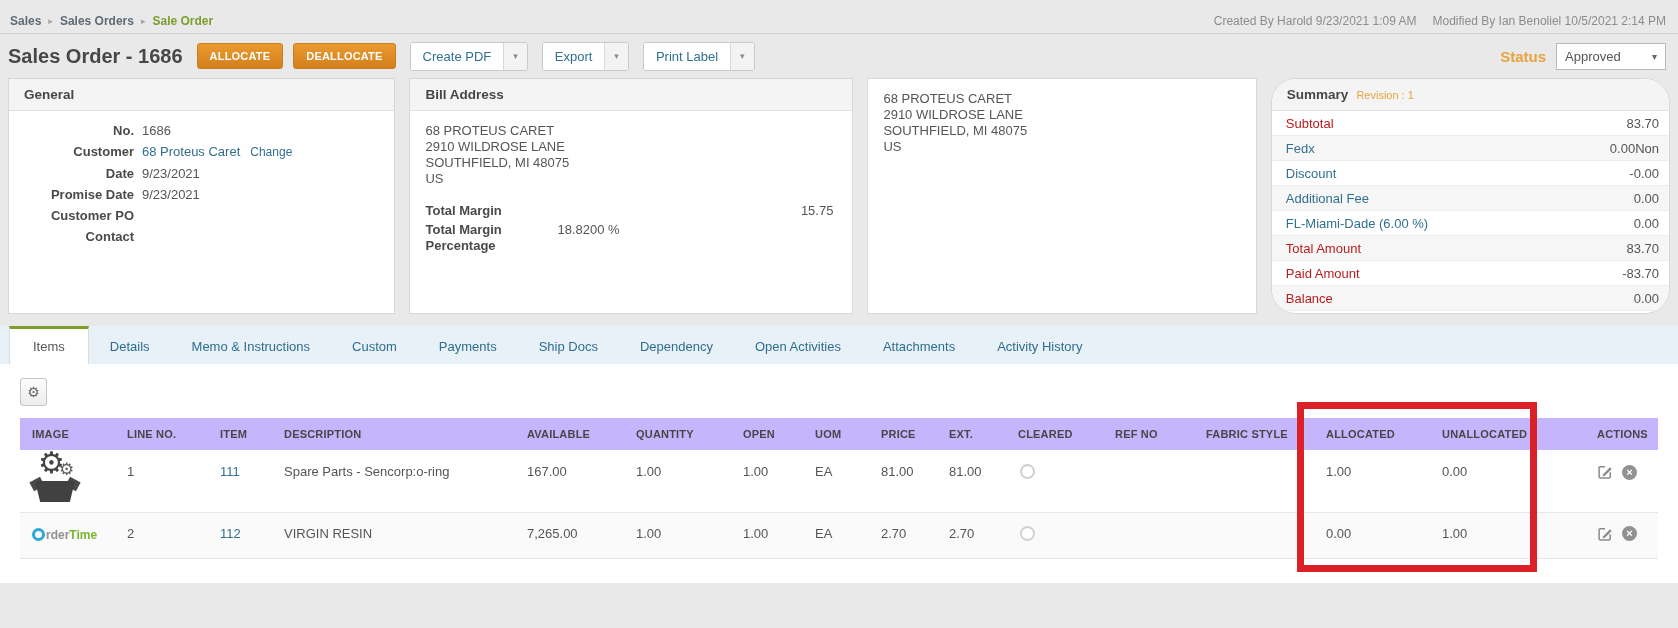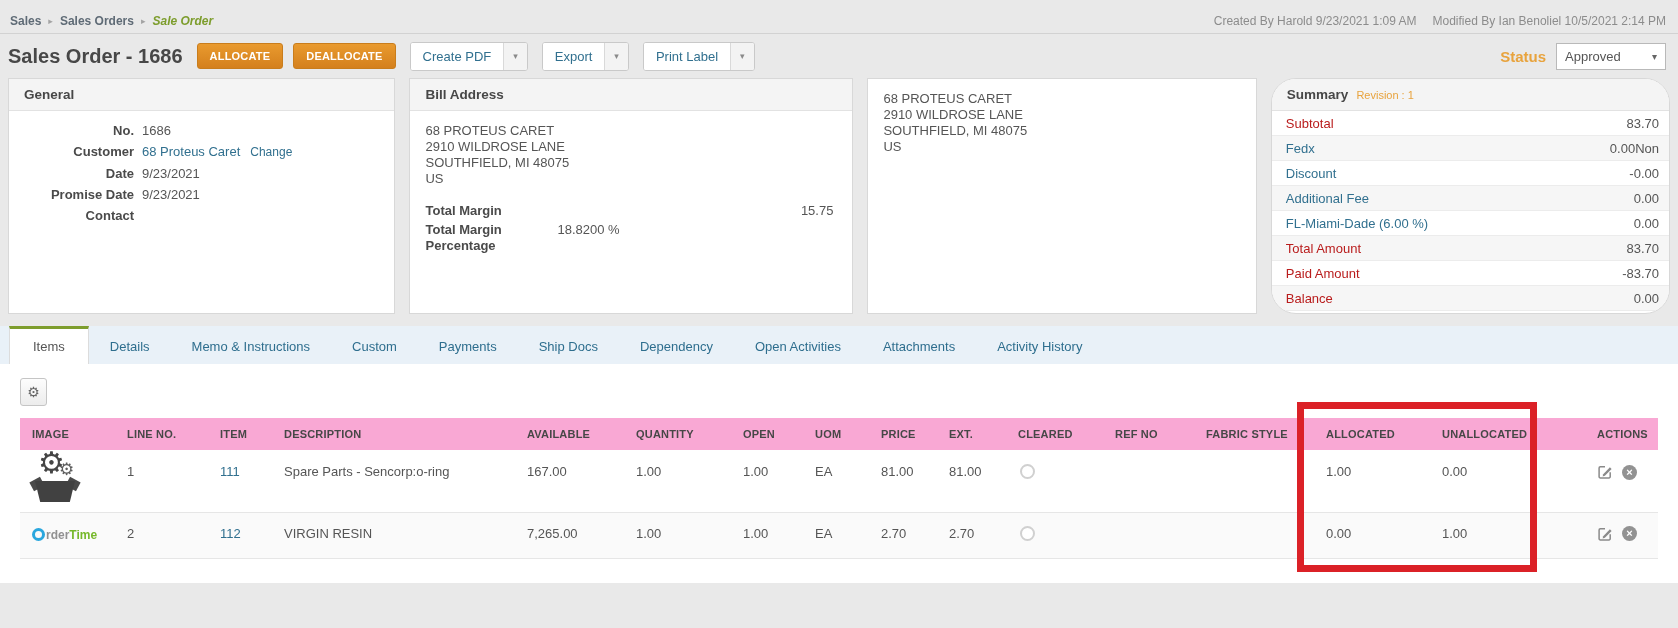--- a/index.html
+++ b/index.html
@@ -12,21 +12,21 @@
   a { text-decoration:none; cursor:pointer; }
   .lnk { color:#31708f; }
 
   
   .topbar{
     height:34px; display:flex; align-items:center; justify-content:space-between;
     padding:9px 12px 0 10px; border-bottom:1px solid #d2d2d2;gap:16px;
   }
   .crumbs{ display:flex; align-items:center; gap:7px; font-size:12px; font-weight:bold; color:#5f6b76;}
   .crumb-sep{ font-family:"DejaVu Sans", sans-serif; font-size:9px; color:#a3a3a3; font-weight:normal;}
-  .crumb-active{ color:#7d9d2d;font-style:italic; }
+  .crumb-active{ color:#7d9d2d; }
   .audit{ font-size:12px; color:#8c8c8c; display:flex; gap:16px;}
 
   
   .hdr{ height:44px; display:flex; align-items:center; padding:0 12px 0 8px; gap:10px;}
   .hdr-title{ font-size:20px; font-weight:bold; color:#474747; margin-right:4px;}
   .btn-orange{
     background:linear-gradient(#e99a2e,#d4801d); color:#fff; font-size:11px; font-weight:bold;
     border:1px solid #c97d1c; border-radius:3px; padding:6px 12px; letter-spacing:.2px; cursor:pointer;
     font-family:"Liberation Sans", sans-serif;
   }
@@ -79,21 +79,21 @@
   
   .items{ background:#fff; min-height:218px; padding:14px 0 24px 0; }
   .gear-btn{
     margin-left:20px; width:27px; height:28px; border:1px solid #c5c5c5; border-radius:3px;
     background:linear-gradient(#fdfdfd,#ececec); cursor:pointer; display:flex; align-items:center; justify-content:center;
   }
   .gear-btn span{ font-family:"DejaVu Sans", sans-serif; font-size:14px; color:#666; line-height:1; }
 
   table.grid{ margin:12px 0 0 20px; width:1638px; border-collapse:collapse; table-layout:fixed; }
   .grid th{
-    background:#f9a8d4; text-align:left; font-size:11px; color:#474747;
+    background:#c4b5fd; text-align:left; font-size:11px; color:#474747;
     padding:10px 0 10px 12px; letter-spacing:.2px; white-space:nowrap;
   }
   .grid td{ vertical-align:top; padding:14px 0 0 12px; color:#555; border-bottom:1px solid #e6e6e6; }
   .grid tr.r1 td{ height:62px; }
   .grid tr.r2 td{ height:46px; padding-top:13px; }
   .grid tr.r2{ background:#fafafa; }
   .grid .cell-img{ padding-top:5px; }
 
   .radio{ display:inline-block; width:15px; height:15px; border:2px solid #d0d0d0; border-radius:50%; background:#fff; margin-left:2px; cursor:pointer;}
   .acts{ display:flex; gap:9px; align-items:center; }
@@ -185,20 +185,24 @@
           <span class="g-lbl">Customer</span>
           <span class="g-val"><a class="lnk">68 Proteus Caret</a><a class="lnk sm">Change</a></span>
         </div>
       <div class="g-row">
           <span class="g-lbl">Date</span>
           <span class="g-val">9/23/2021</span>
         </div>
       <div class="g-row">
           <span class="g-lbl">Promise Date</span>
           <span class="g-val">9/23/2021</span>
+        </div>
+      <div class="g-row">
+          <span class="g-lbl">Customer PO</span>
+          <span class="g-val"></span>
         </div>
       <div class="g-row">
           <span class="g-lbl">Contact</span>
           <span class="g-val"></span>
         </div>
     </div>
   </div>
 
   <div class="panel p-bill">
     <div class="panel-hd">Bill Address</div>

